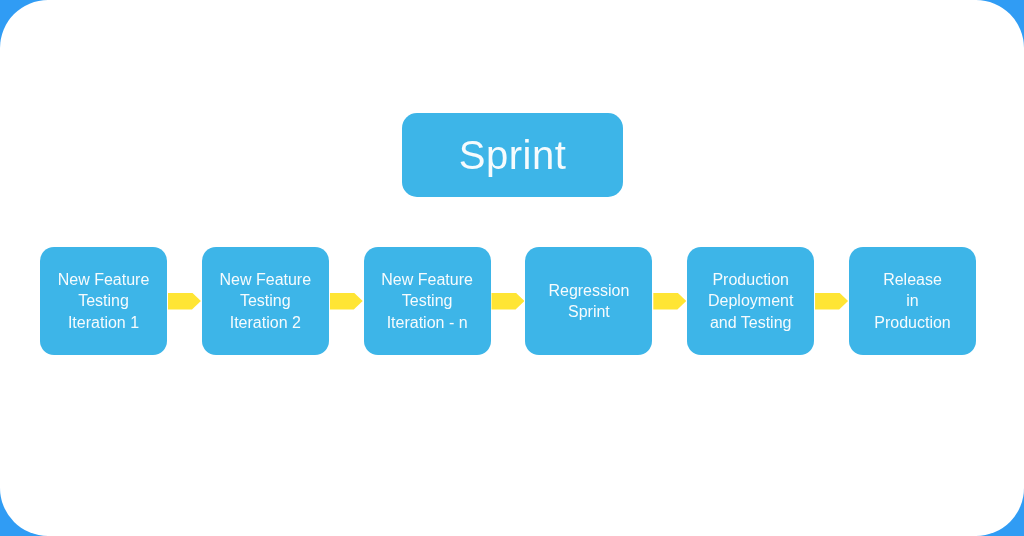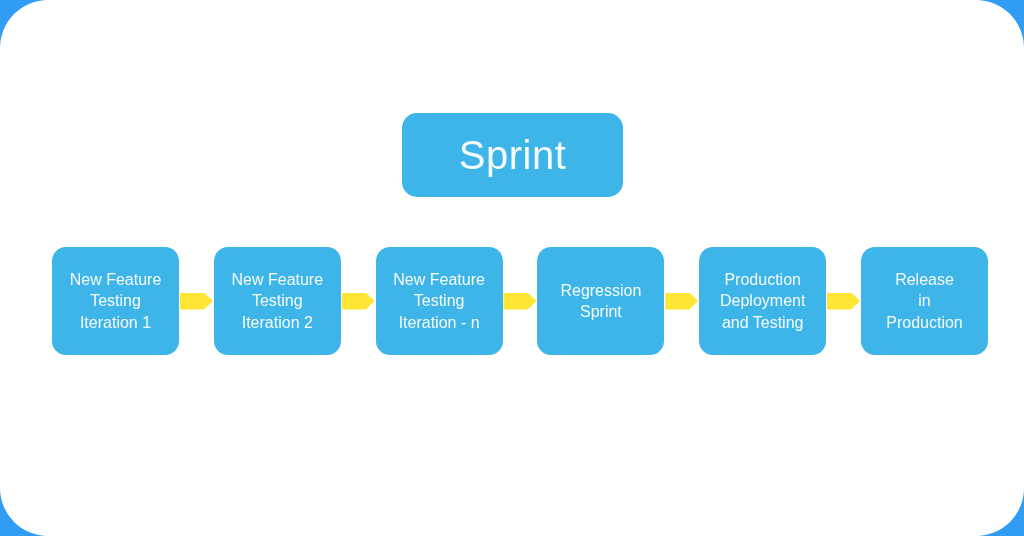--- a/index.html
+++ b/index.html
@@ -26,21 +26,21 @@
     display: flex;
     align-items: center;
     justify-content: center;
     color: #F6FBFD;
     font-size: 40px;
     letter-spacing: 0.5px;
   }
 
   .flow-row {
     position: absolute;
-    left: 52px; top: 247px;
+    left: 40px; top: 247px;
     width: 936px; height: 108px;
     display: flex;
     align-items: center;
   }
 
   .step-box {
     flex: 0 0 127px;
     height: 108px;
     background: #3DB5E8;
     border-radius: 14px;

